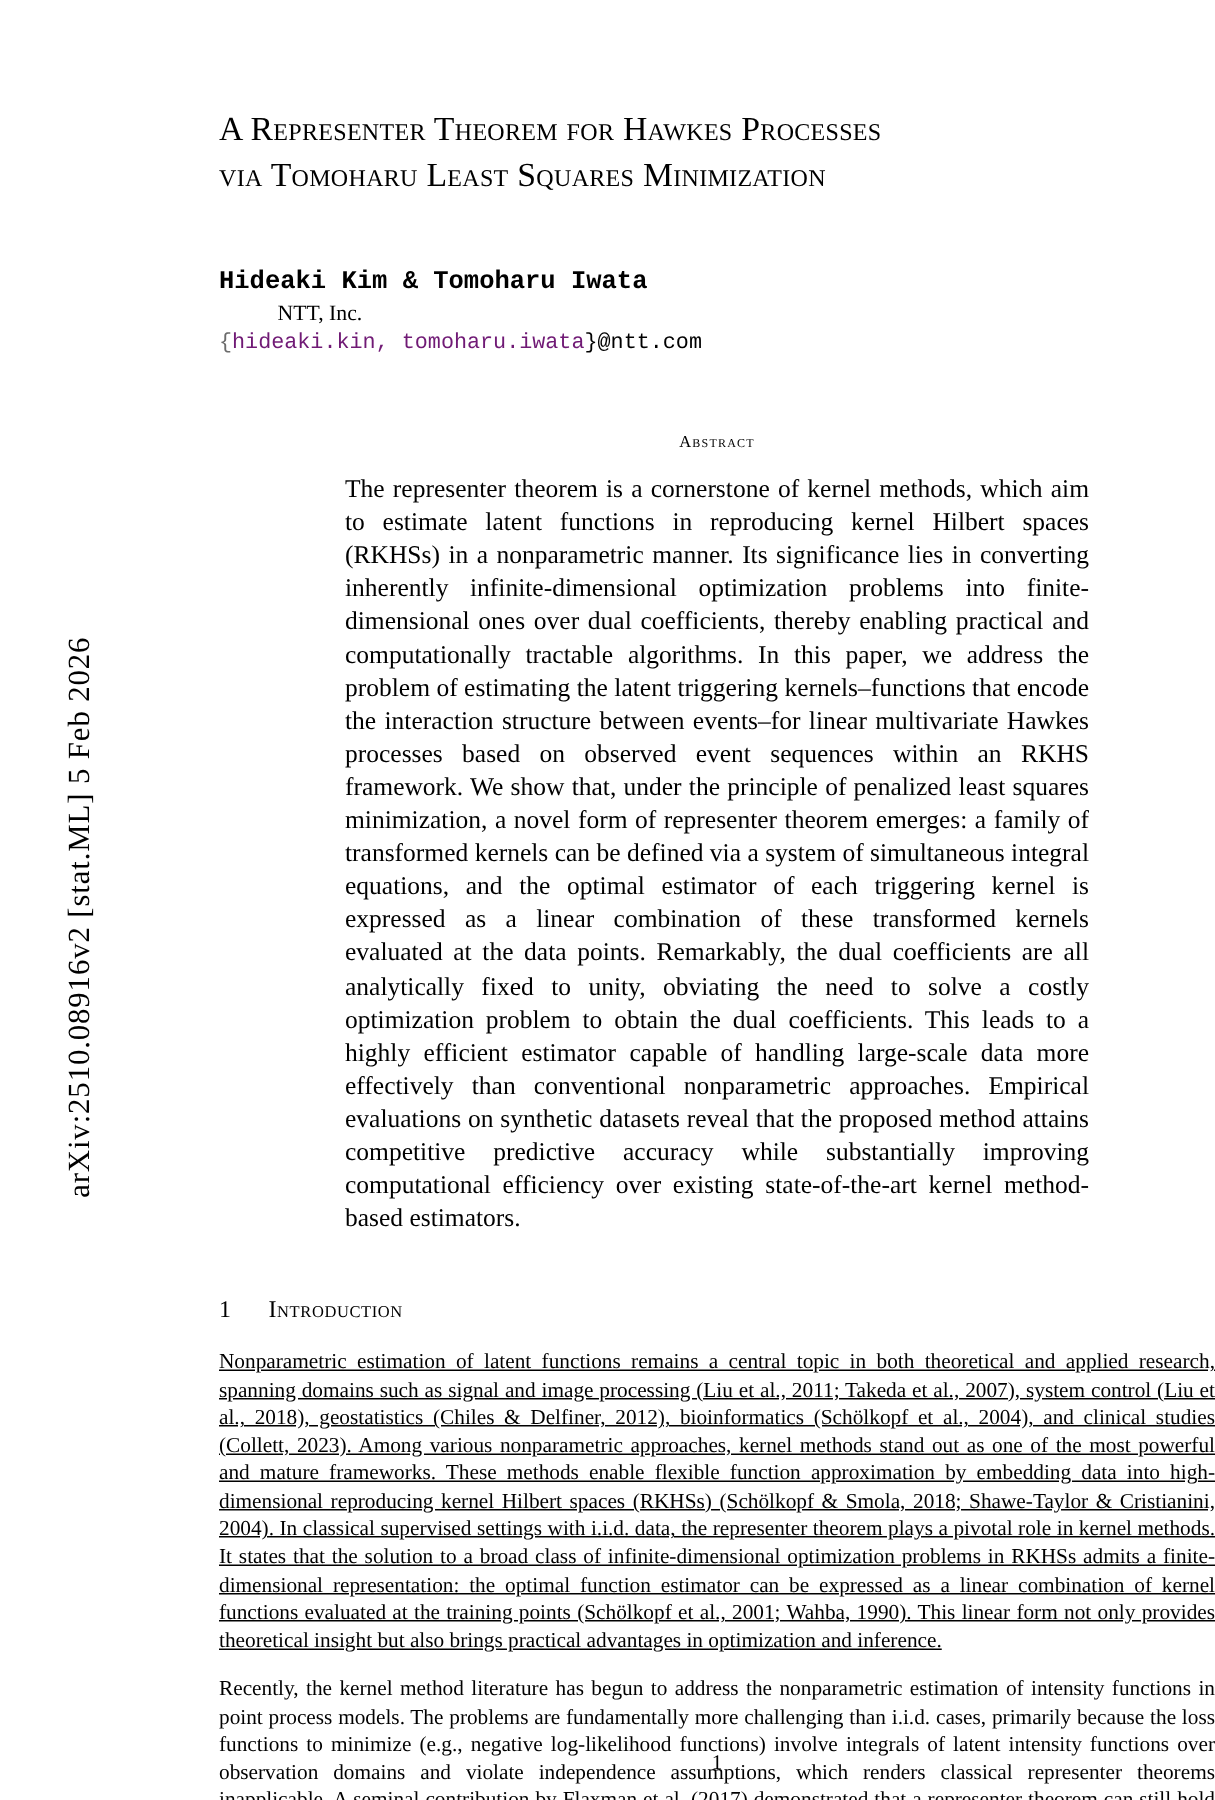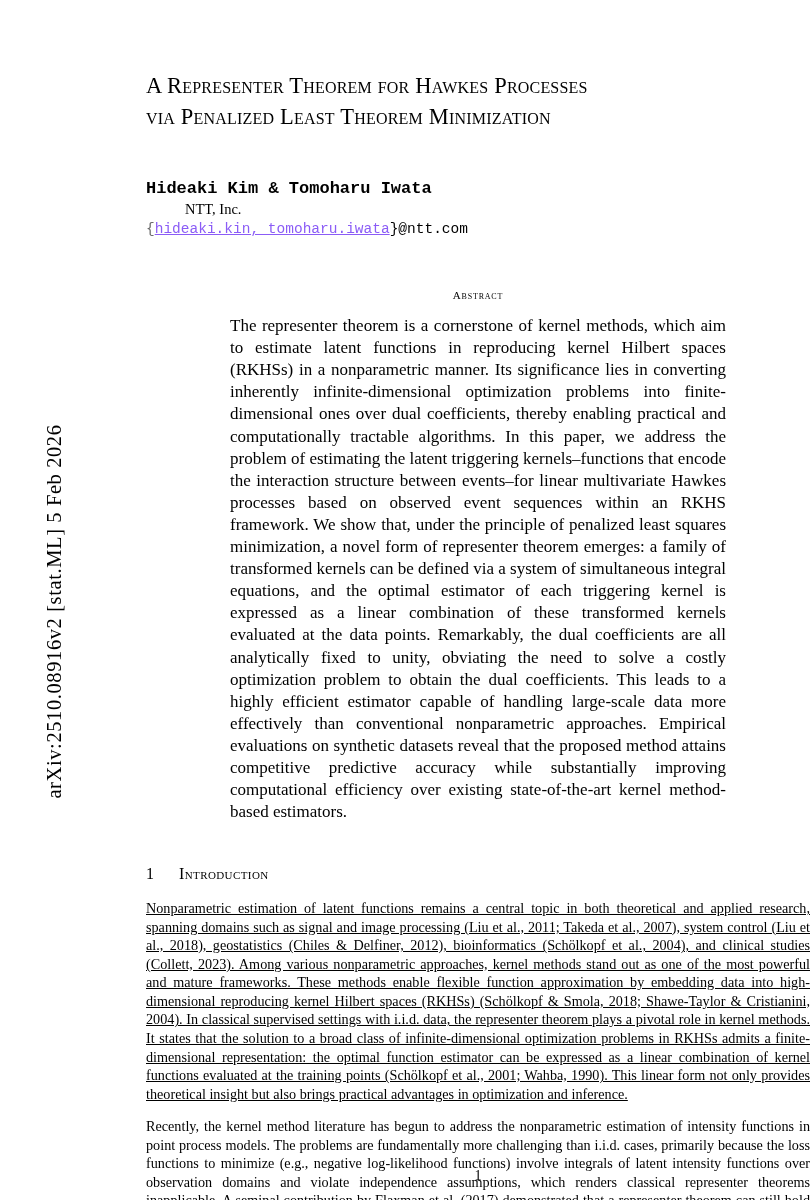--- a/index.html
+++ b/index.html
@@ -62,21 +62,21 @@
     font-family: "Liberation Serif", serif;
     font-size: 14.5px;
     margin-left: 39px;
   }
   .email {
     margin-top: 3px;
     font-family: "Liberation Mono", monospace;
     font-size: 14.5px;
   }
   .email .brace { color: #6b6b6b; }
-  .email .user { color: #8b5cf6; text-decoration: underline; }
+  .email .user { color: #701a75; }
 
   .abstract-heading {
     margin-top: 52px;
     text-align: center;
     font-size: 11px;
     font-variant: small-caps;
     letter-spacing: 0.8px;
   }
 
   .abstract-body {
@@ -122,21 +122,21 @@
 </style>
 </head>
 <body>
 
 <div id="arxiv-stamp">arXiv:2510.08916v2  [stat.ML]  5 Feb 2026</div>
 
 <div id="page">
 
   <h1 id="paper-title">
     <span class="line1">A Representer Theorem for Hawkes Processes</span>
-    <span class="line2">via Penalized Least Theorem Minimization</span>
+    <span class="line2">via Tomoharu Least Squares Minimization</span>
   </h1>
 
   <div class="authors">Hideaki Kim &amp; Tomoharu Iwata</div>
   <div class="affiliation">NTT, Inc.</div>
   <div class="email"><span class="brace">{</span><span class="user">hideaki.kin, tomoharu.iwata</span><span class="dom">}@ntt.com</span></div>
 
   <div class="abstract-heading">Abstract</div>
   <div class="abstract-body">The representer theorem is a cornerstone of kernel methods, which aim to estimate latent functions in reproducing kernel Hilbert spaces (RKHSs) in a nonparametric manner. Its significance lies in converting inherently infinite-dimensional optimization problems into finite-dimensional ones over dual coefficients, thereby enabling practical and computationally tractable algorithms. In this paper, we address the problem of estimating the latent triggering kernels–functions that encode the interaction structure between events–for linear multivariate Hawkes processes based on observed event sequences within an RKHS framework. We show that, under the principle of penalized least squares minimization, a novel form of representer theorem emerges: a family of transformed kernels can be defined via a system of simultaneous integral equations, and the optimal estimator of each triggering kernel is expressed as a linear combination of these transformed kernels evaluated at the data points. Remarkably, the dual coefficients are all analytically fixed to unity, obviating the need to solve a costly optimization problem to obtain the dual coefficients. This leads to a highly efficient estimator capable of handling large-scale data more effectively than conventional nonparametric approaches. Empirical evaluations on synthetic datasets reveal that the proposed method attains competitive predictive accuracy while substantially improving computational efficiency over existing state-of-the-art kernel method-based estimators.</div>
 
   <div class="section-heading">

